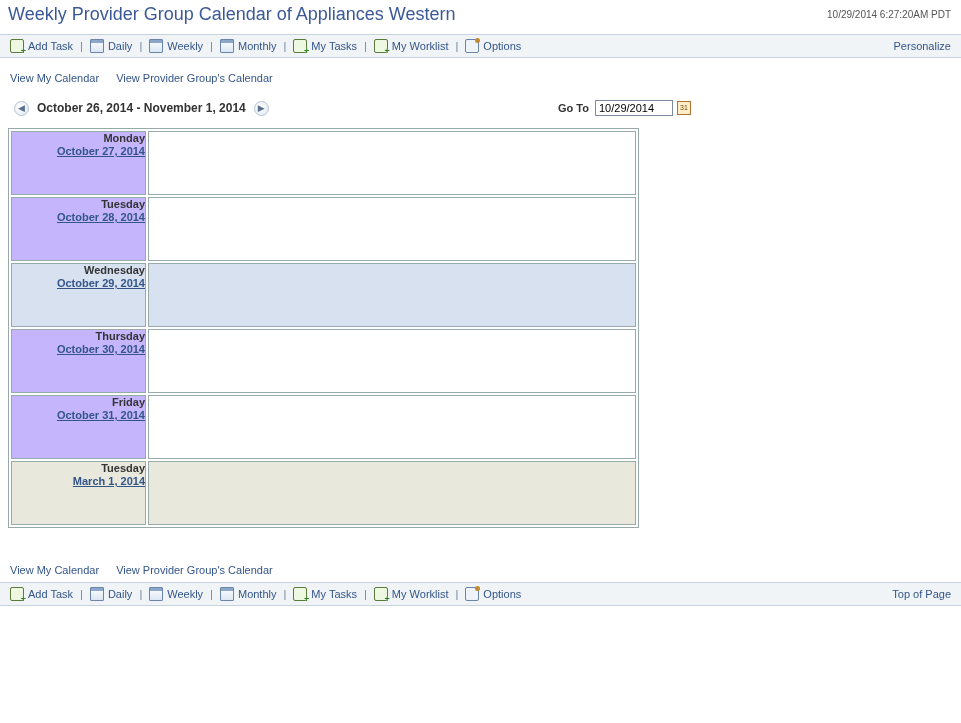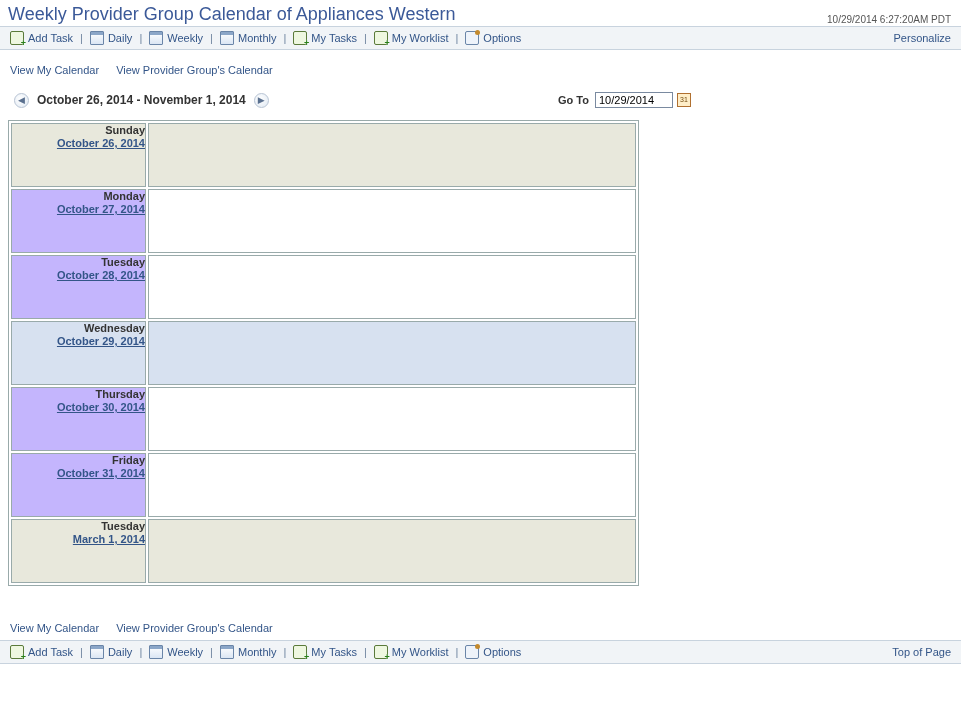--- a/index.html
+++ b/index.html
@@ -8,22 +8,22 @@
     padding: 0;
     font-family: Arial, Helvetica, sans-serif;
     font-size: 11px;
     color: #333;
     background: #fff;
     width: 961px;
   }
   .header-row {
     display: flex;
     justify-content: space-between;
-    align-items: flex-end;
-    padding: 4px 10px 1px 8px;
+    align-items: center;
+    padding: 4px 10px 9px 8px;
   }
   .page-title {
     font-size: 18px;
     color: #3b5998;
     font-weight: normal;
     margin: 0;
   }
   .timestamp {
     font-size: 10px;
     color: #555;
@@ -292,27 +292,20 @@
   <div class="goto">
     <span class="goto-label">Go To</span>
     <input type="text" value="10/29/2014" style="">
     <span class="calbtn"></span>
   </div>
 </div>
 
 <div class="cal-wrap">
   <table class="cal">
     <tbody id="cal-body">
-        <tr class="weekend">
-          <td class="daycol">
-            <span class="dayname">Sunday</span>
-            <a class="daydate">October 26, 2014</a>
-          </td>
-          <td class="eventcol"></td>
-        </tr>
         <tr>
           <td class="daycol">
             <span class="dayname">Monday</span>
             <a class="daydate">October 27, 2014</a>
           </td>
           <td class="eventcol"></td>
         </tr>
         <tr>
           <td class="daycol">
             <span class="dayname">Tuesday</span>

